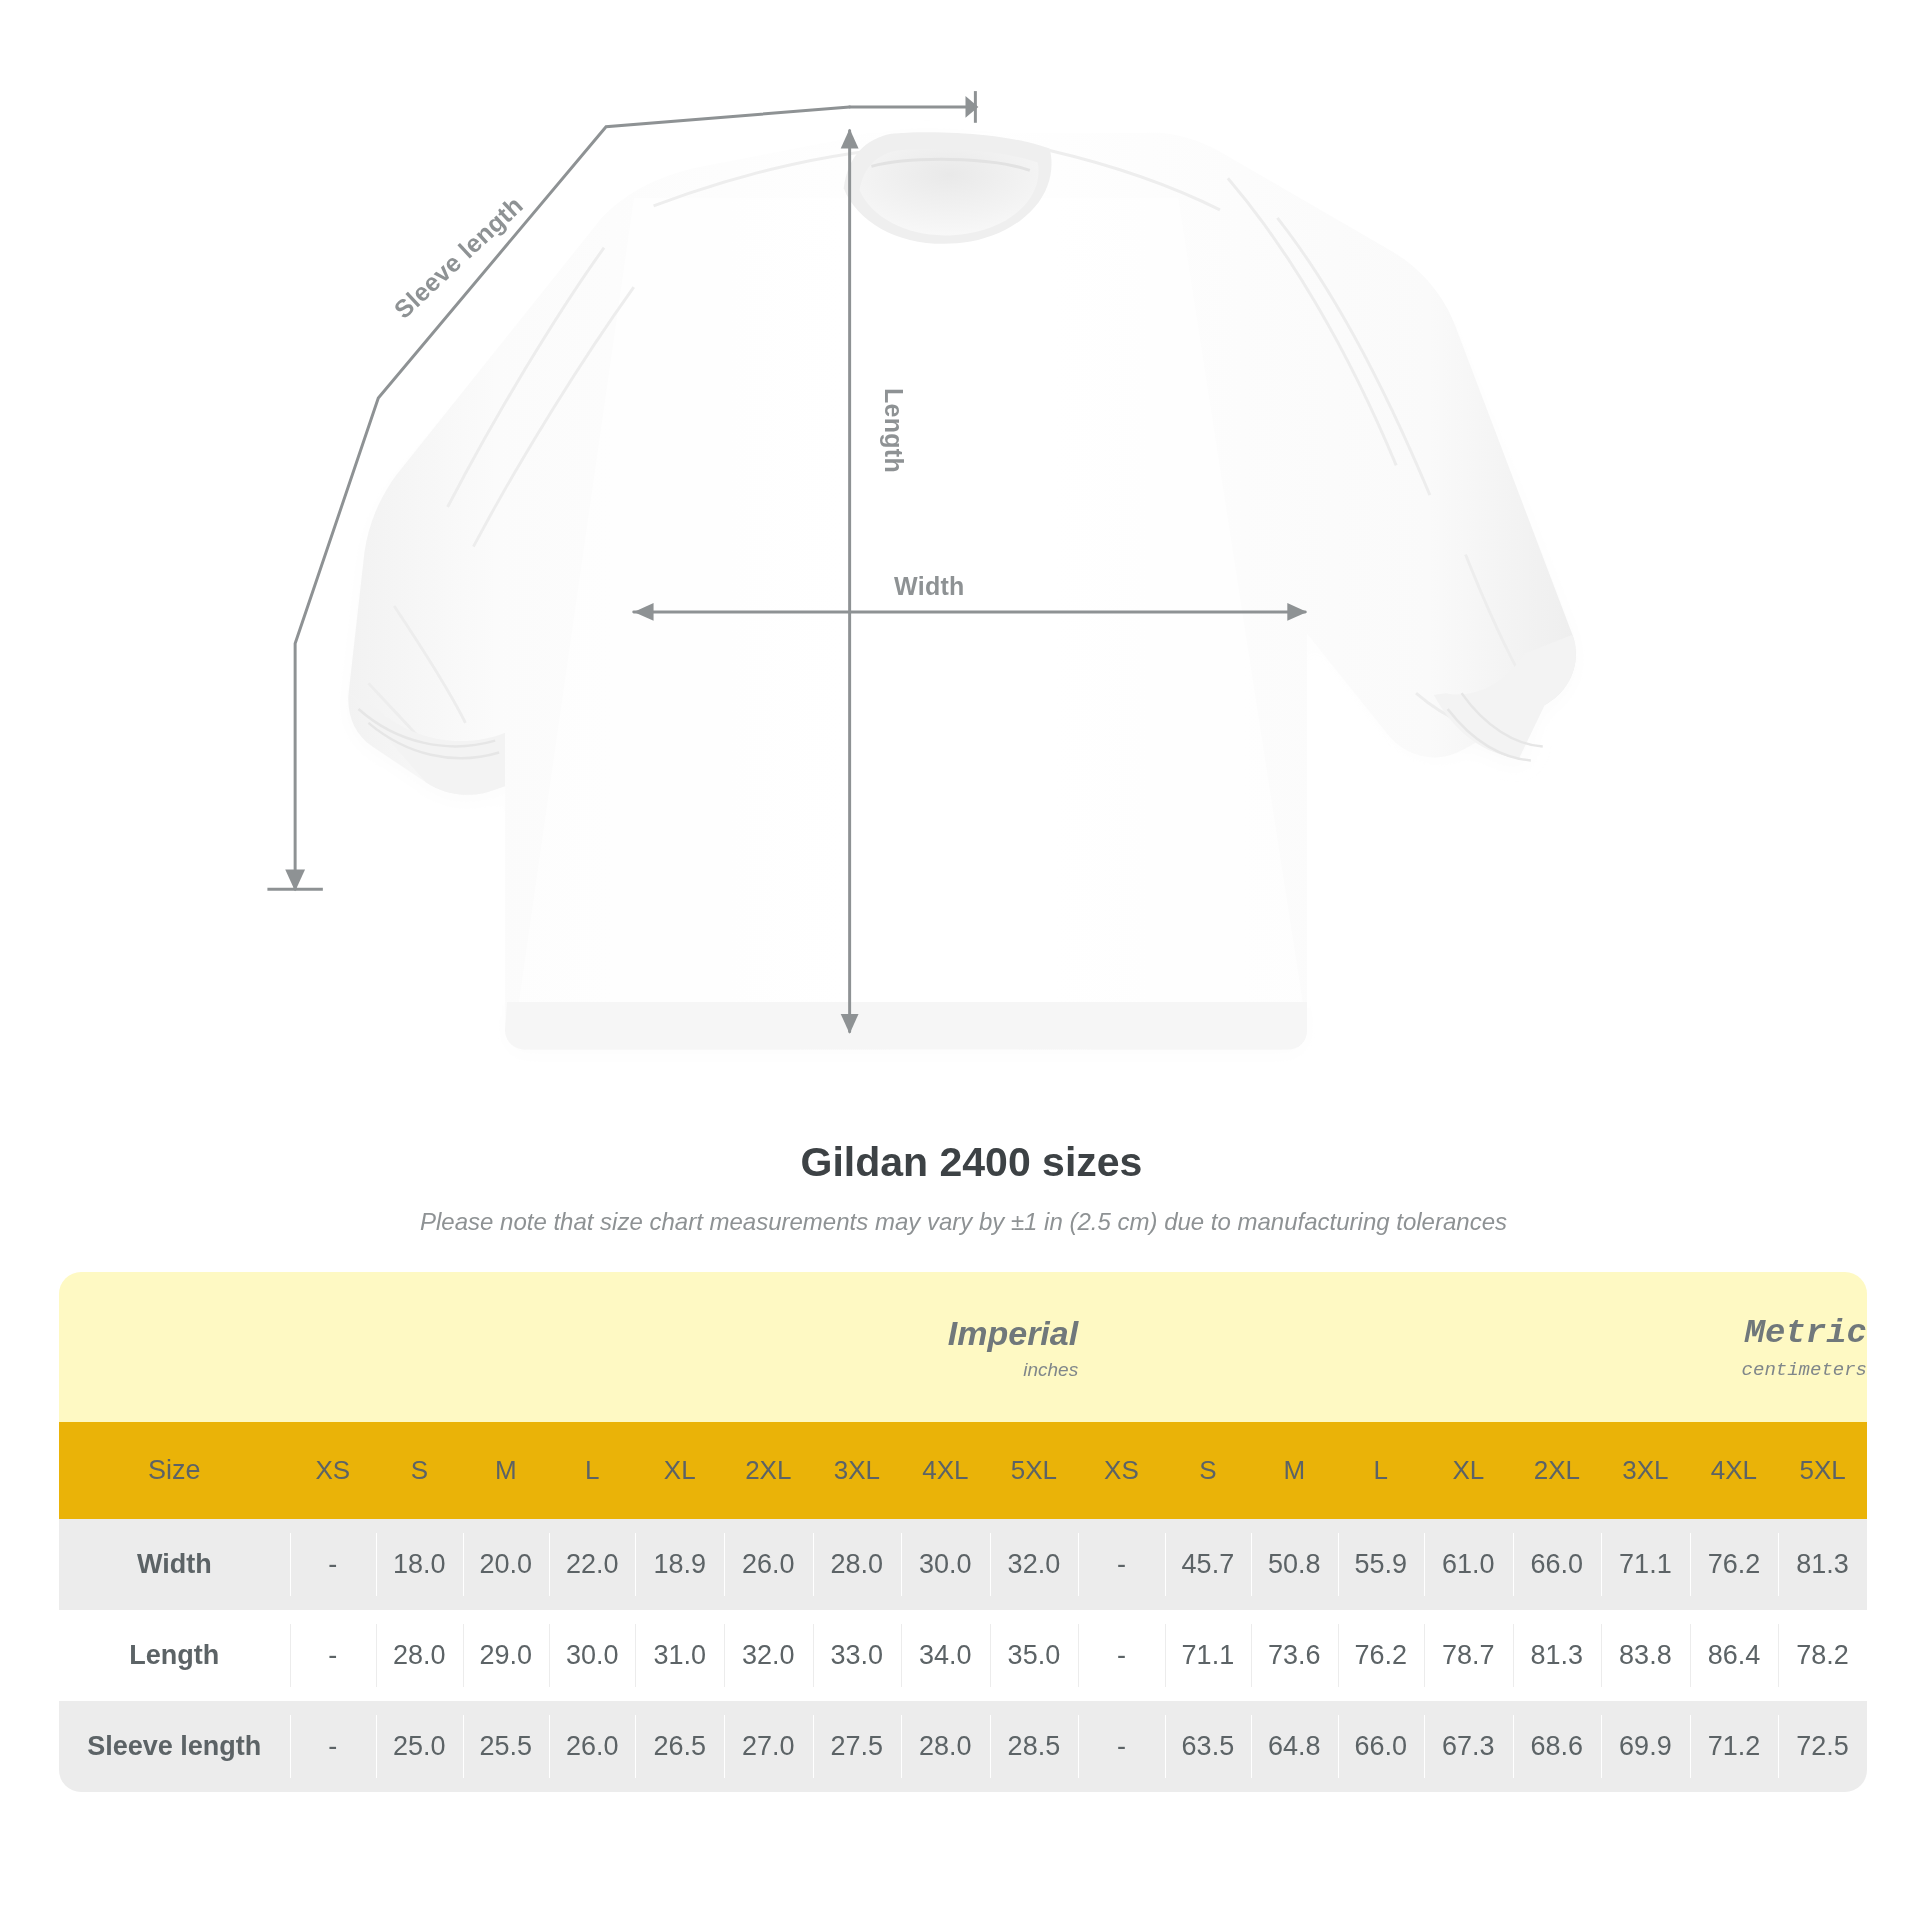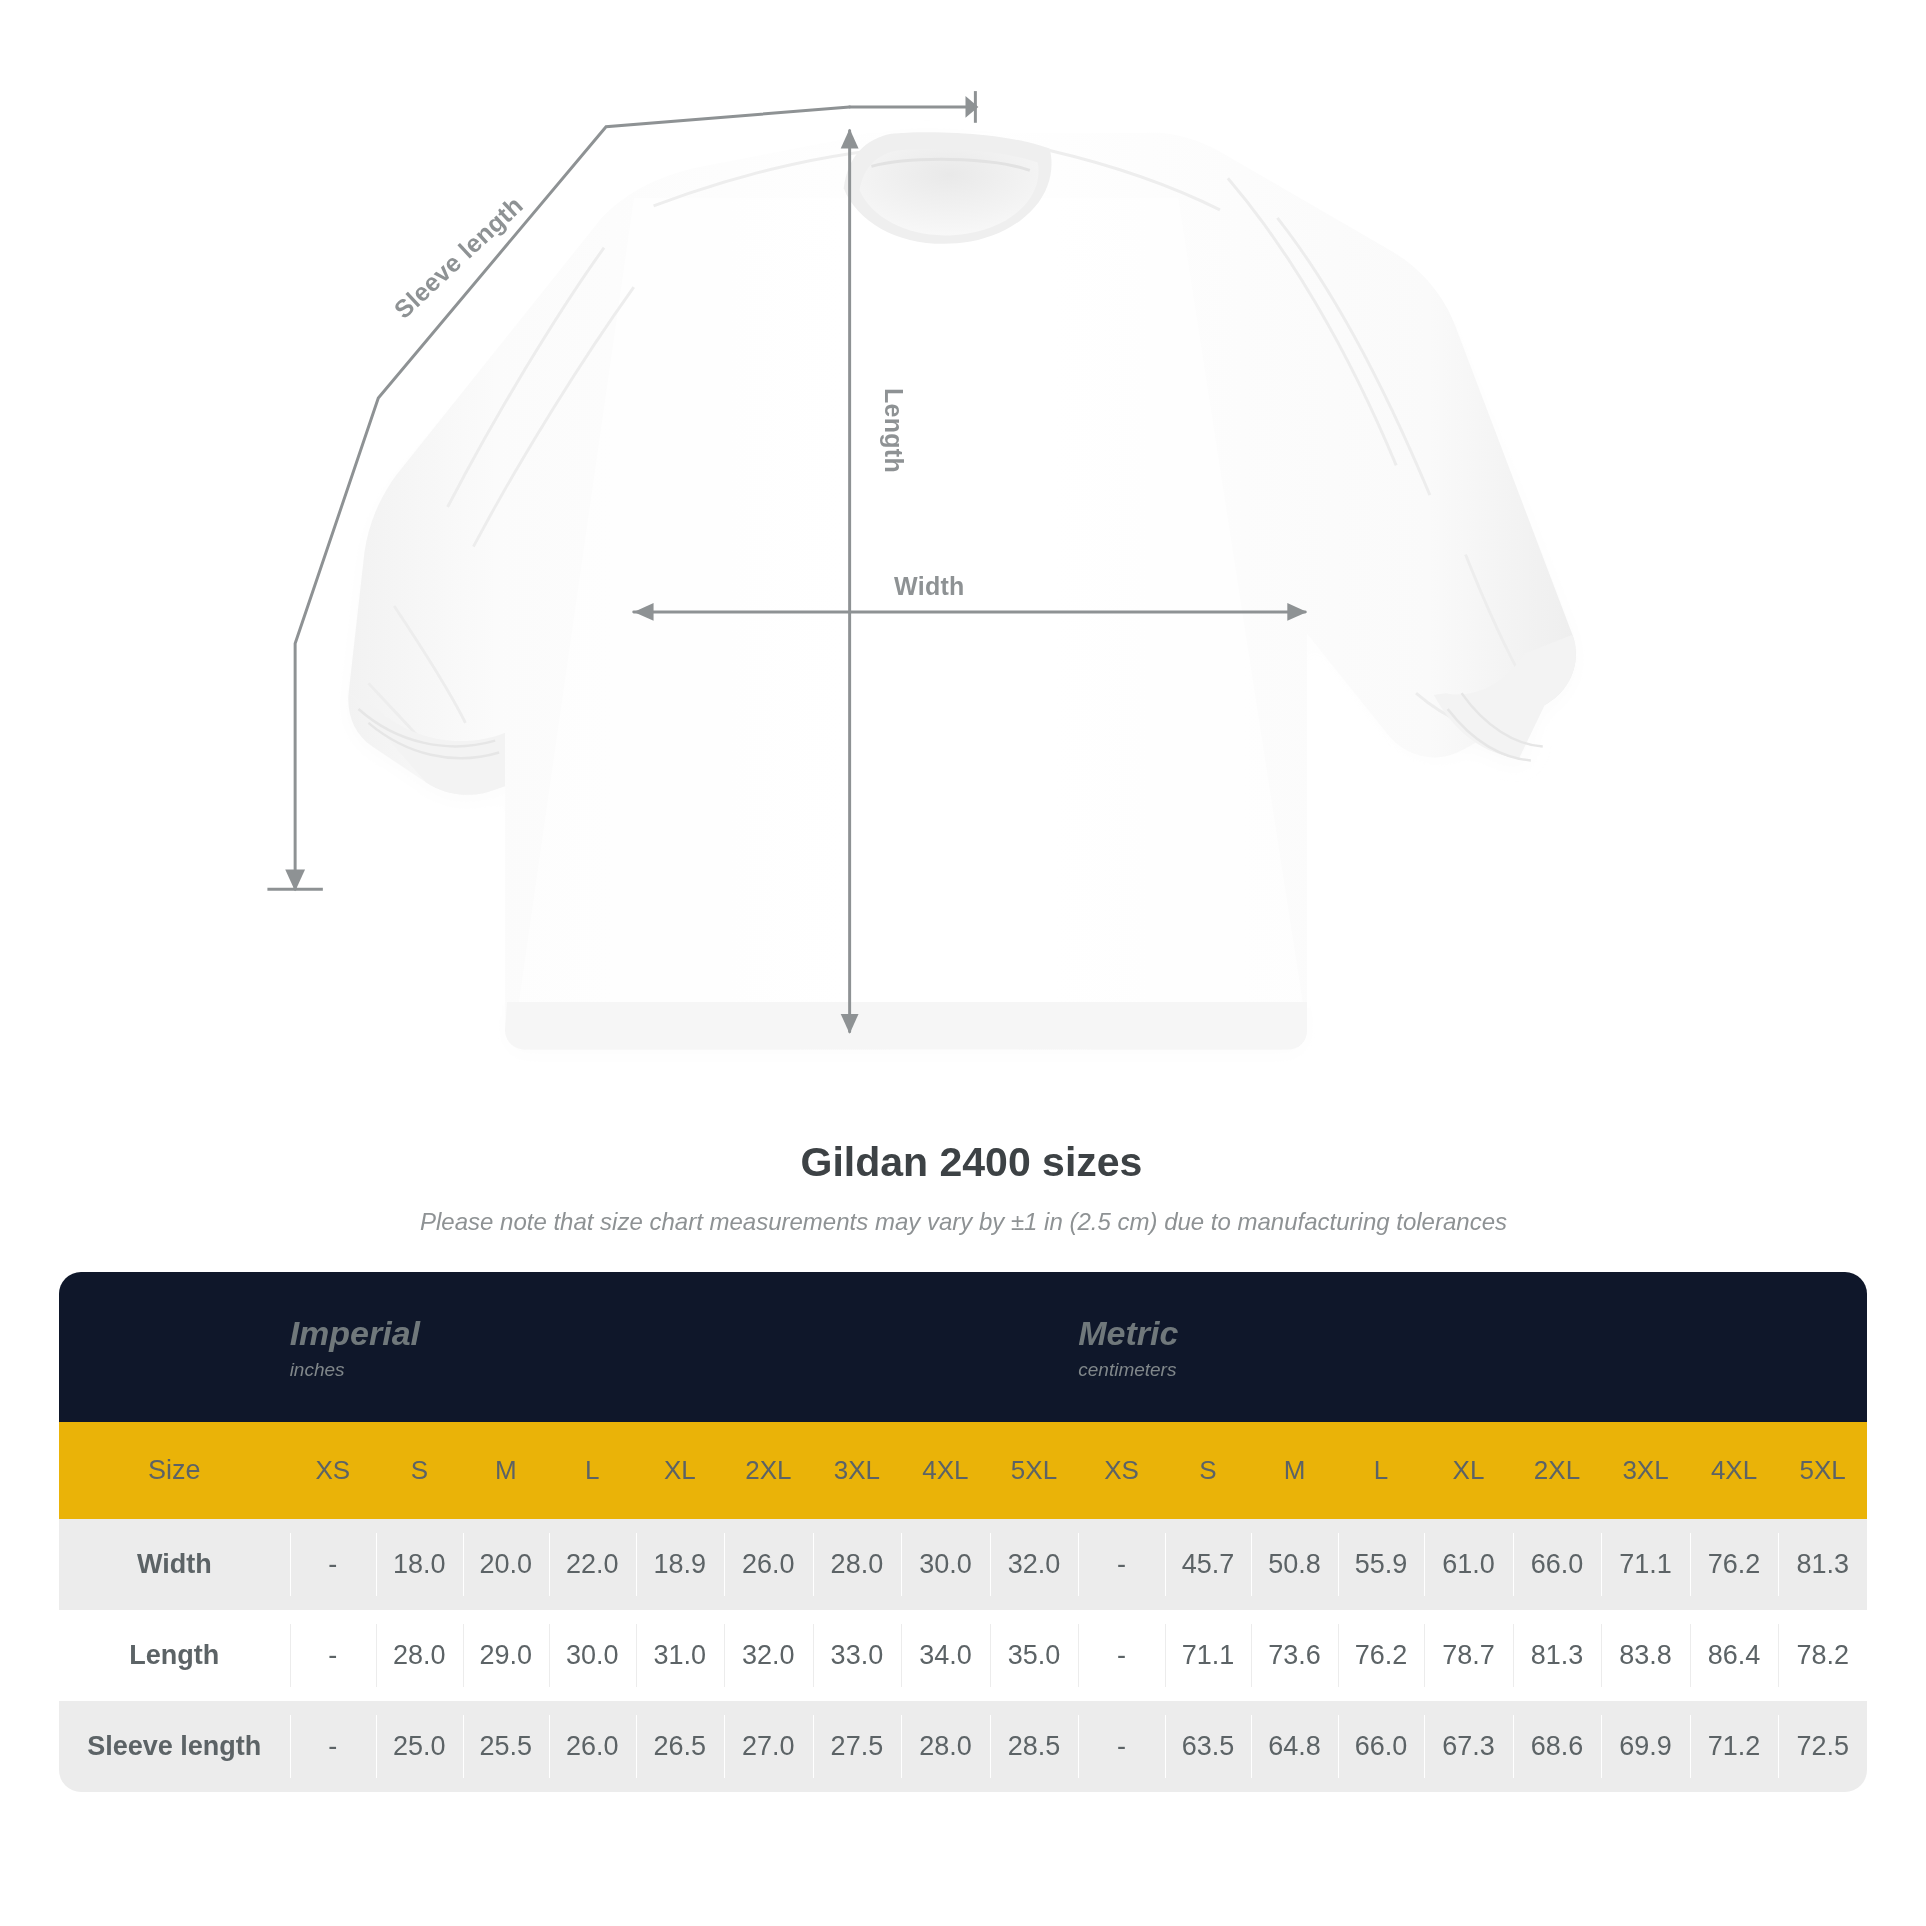--- a/index.html
+++ b/index.html
@@ -78,27 +78,27 @@
   }
   table.size-table td, table.size-table th {
     padding: 0;
     margin: 0;
     border: none;
     font-weight: normal;
   }
 
   
   .unit-row td {
-    background: #0f172a;
+    background: #fef9c3;
     height: 150px;
     vertical-align: middle;
-    text-align: left;
+    text-align: right;
   }
   .unit-row td.corner-left { border-top-left-radius: 22px; }
-  .unit-row td.corner-right { border-top-right-radius: 22px; }
+  .unit-row td.corner-right { border-top-right-radius: 22px; font-family: Liberation Mono, monospace; }
   .unit-name {
     font-size: 34px;
     font-style: italic;
     font-weight: bold;
     color: #70787b;
     line-height: 1.2;
   }
   .unit-sub {
     font-size: 19px;
     font-style: italic;

